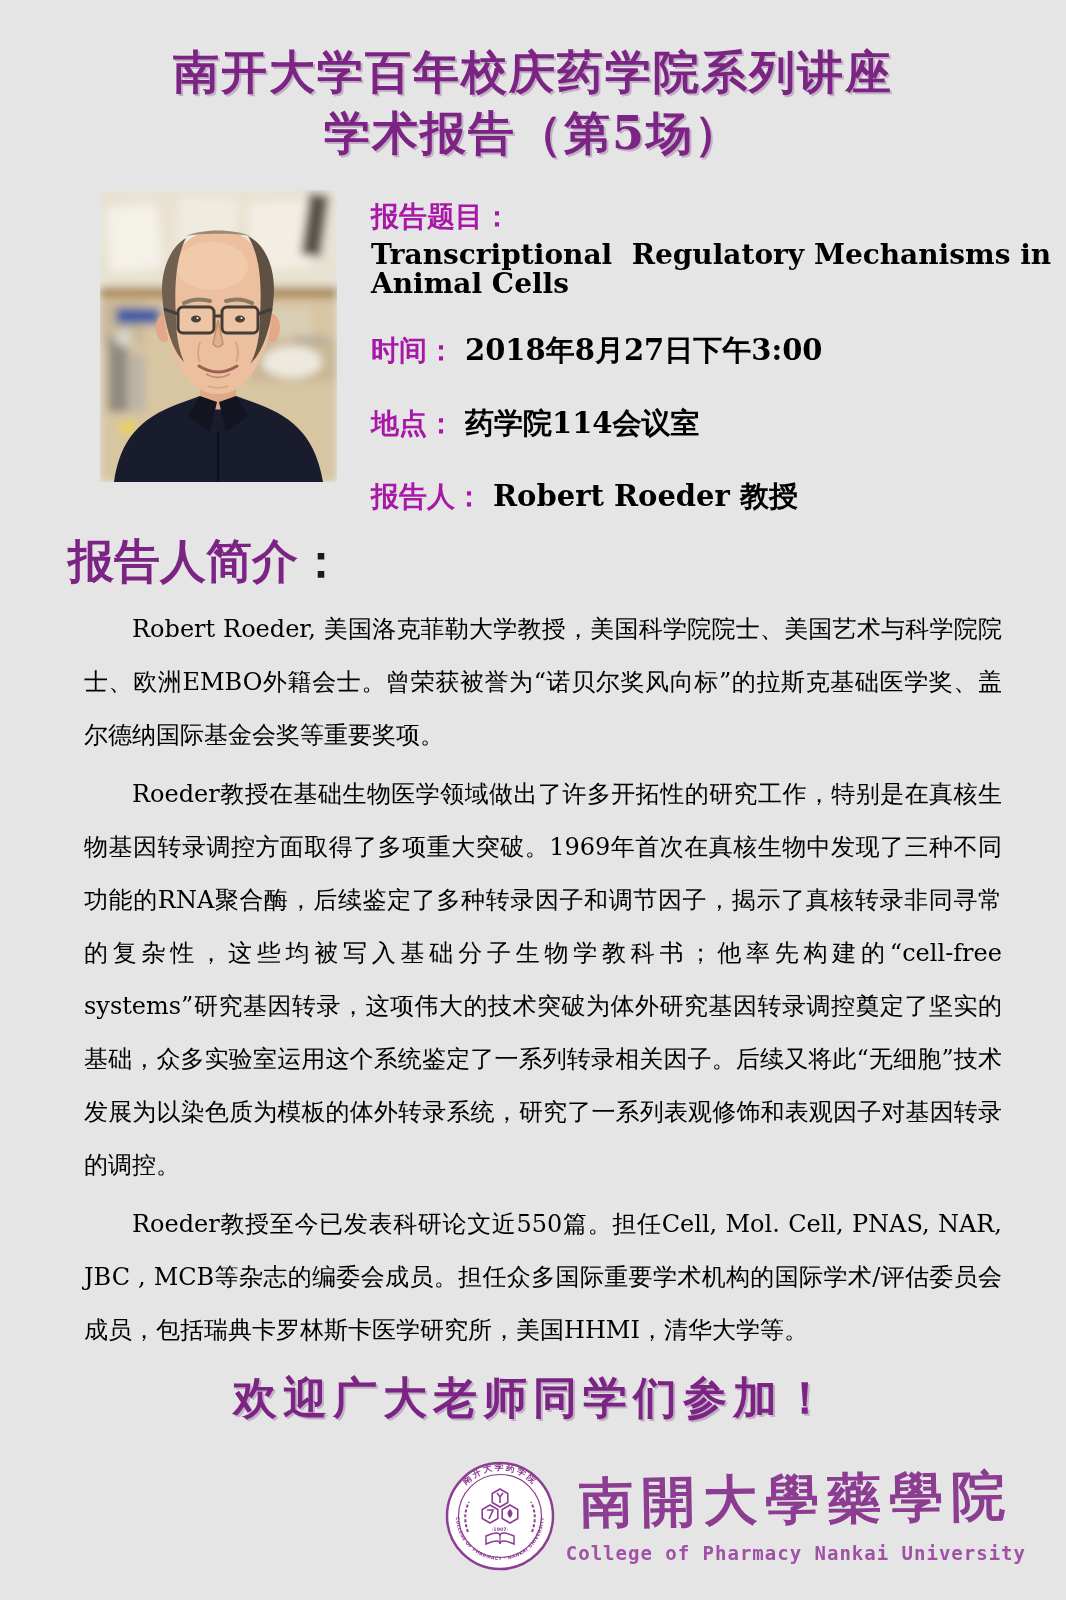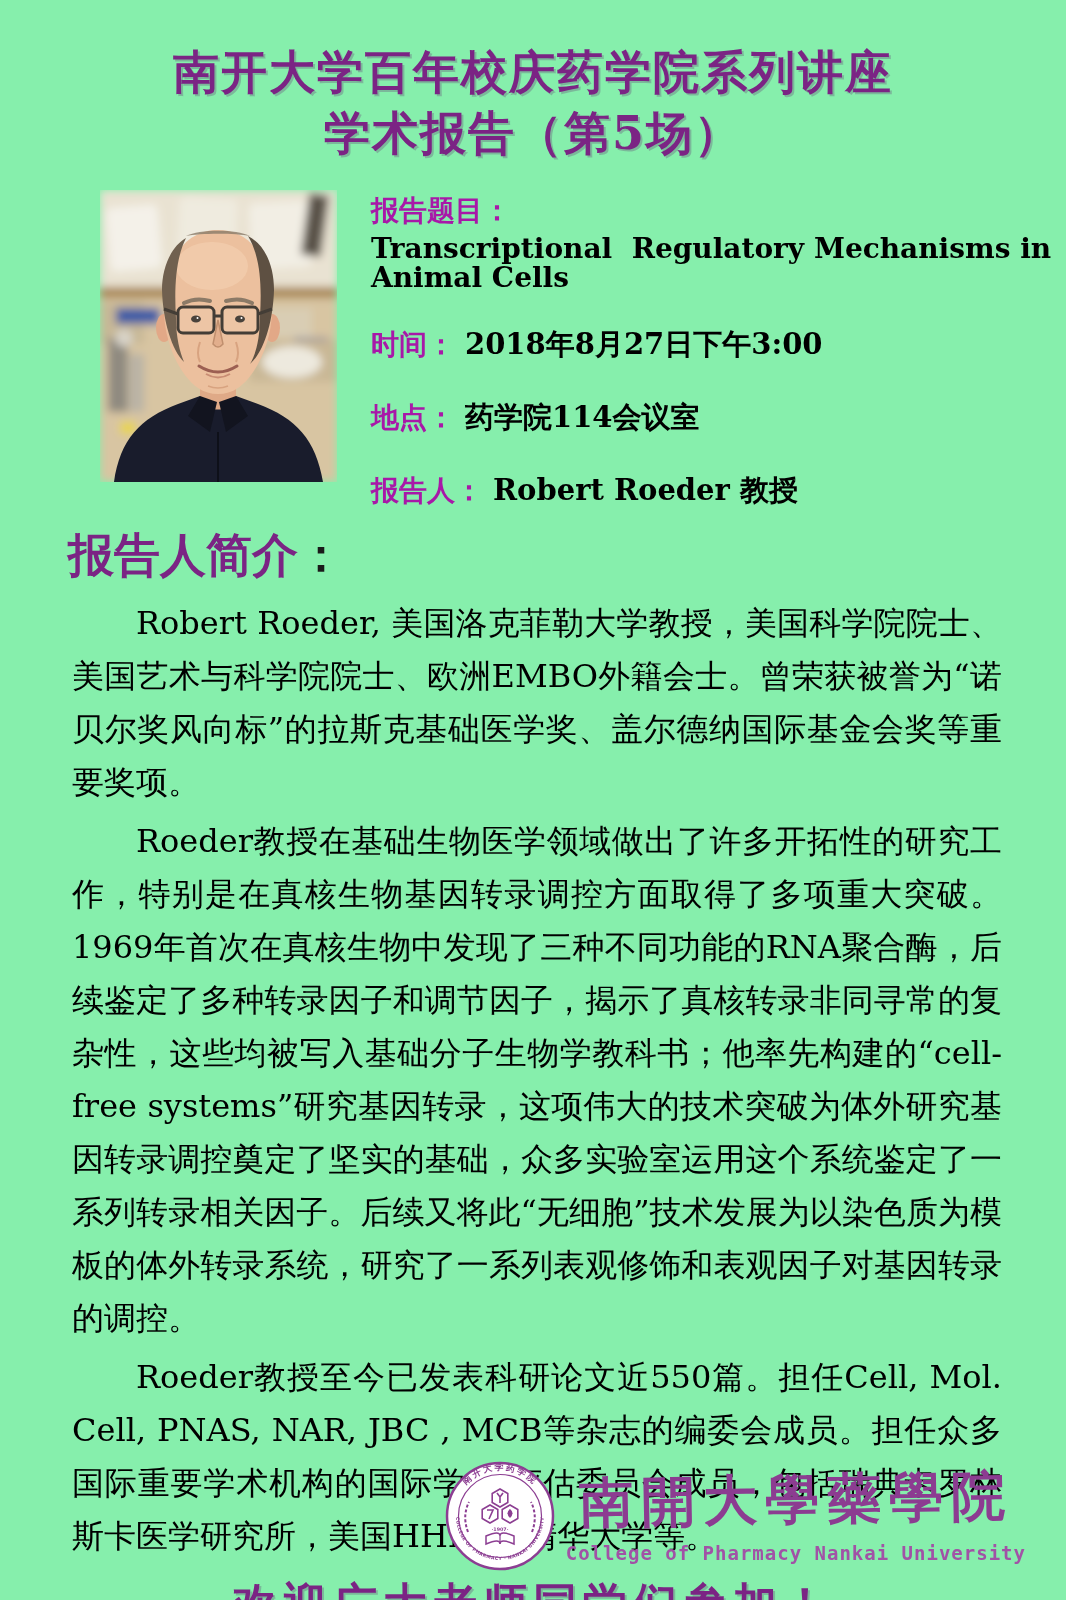--- a/index.html
+++ b/index.html
@@ -1,20 +1,20 @@
 <!DOCTYPE html>
 <html><head>
 <meta charset="utf-8">
 <style>
   html,body{margin:0;padding:0;background:#ffffff;}
   .page{
     position:relative;
     width:1066px;height:1600px;
     margin:0 auto;
-    background:#86efac;
+    background:#e5e5e5;
     overflow:hidden;
     font-family:"DejaVu Serif","Liberation Serif",serif;
     color:#000;
   }
   
   .title-block{
     margin:0 auto;
     padding-top:42px;
     text-align:center;
   }
@@ -32,20 +32,21 @@
     margin:26px 0 0 100px;
   }
   .photo-frame{
     flex:0 0 237px;
     width:237px;height:292px;
     overflow:hidden;
   }
   .info-col{
     margin-left:34px;
     width:700px;
+    margin-top:6px;
   }
   .label{
     color:#A818A8;
     font-weight:bold;
     font-size:28px;
   }
   .topic-label{margin-top:2px;}
   .topic-value{
     font-size:28px;
     font-weight:bold;
@@ -64,22 +65,22 @@
     margin:14px 64px 0 68px;
   }
   .bio-heading{
     font-size:46px;
     font-weight:bold;
     margin:0 0 10px 0;
   }
   .bio-heading .head-text{color:#7B2484;}
   .bio-heading .head-colon{color:#1a1a1a;}
   .bio p{
-    margin:0 0 6px 4px;
-    font-size:32px;
+    margin:0 0 6px 16px;
+    font-size:24px;
     line-height:53px;
     text-align:justify;
     text-indent:2em;
   }
   
   .closing{
     margin-top:12px;
     text-align:center;
     font-size:44px;
     font-weight:bold;

